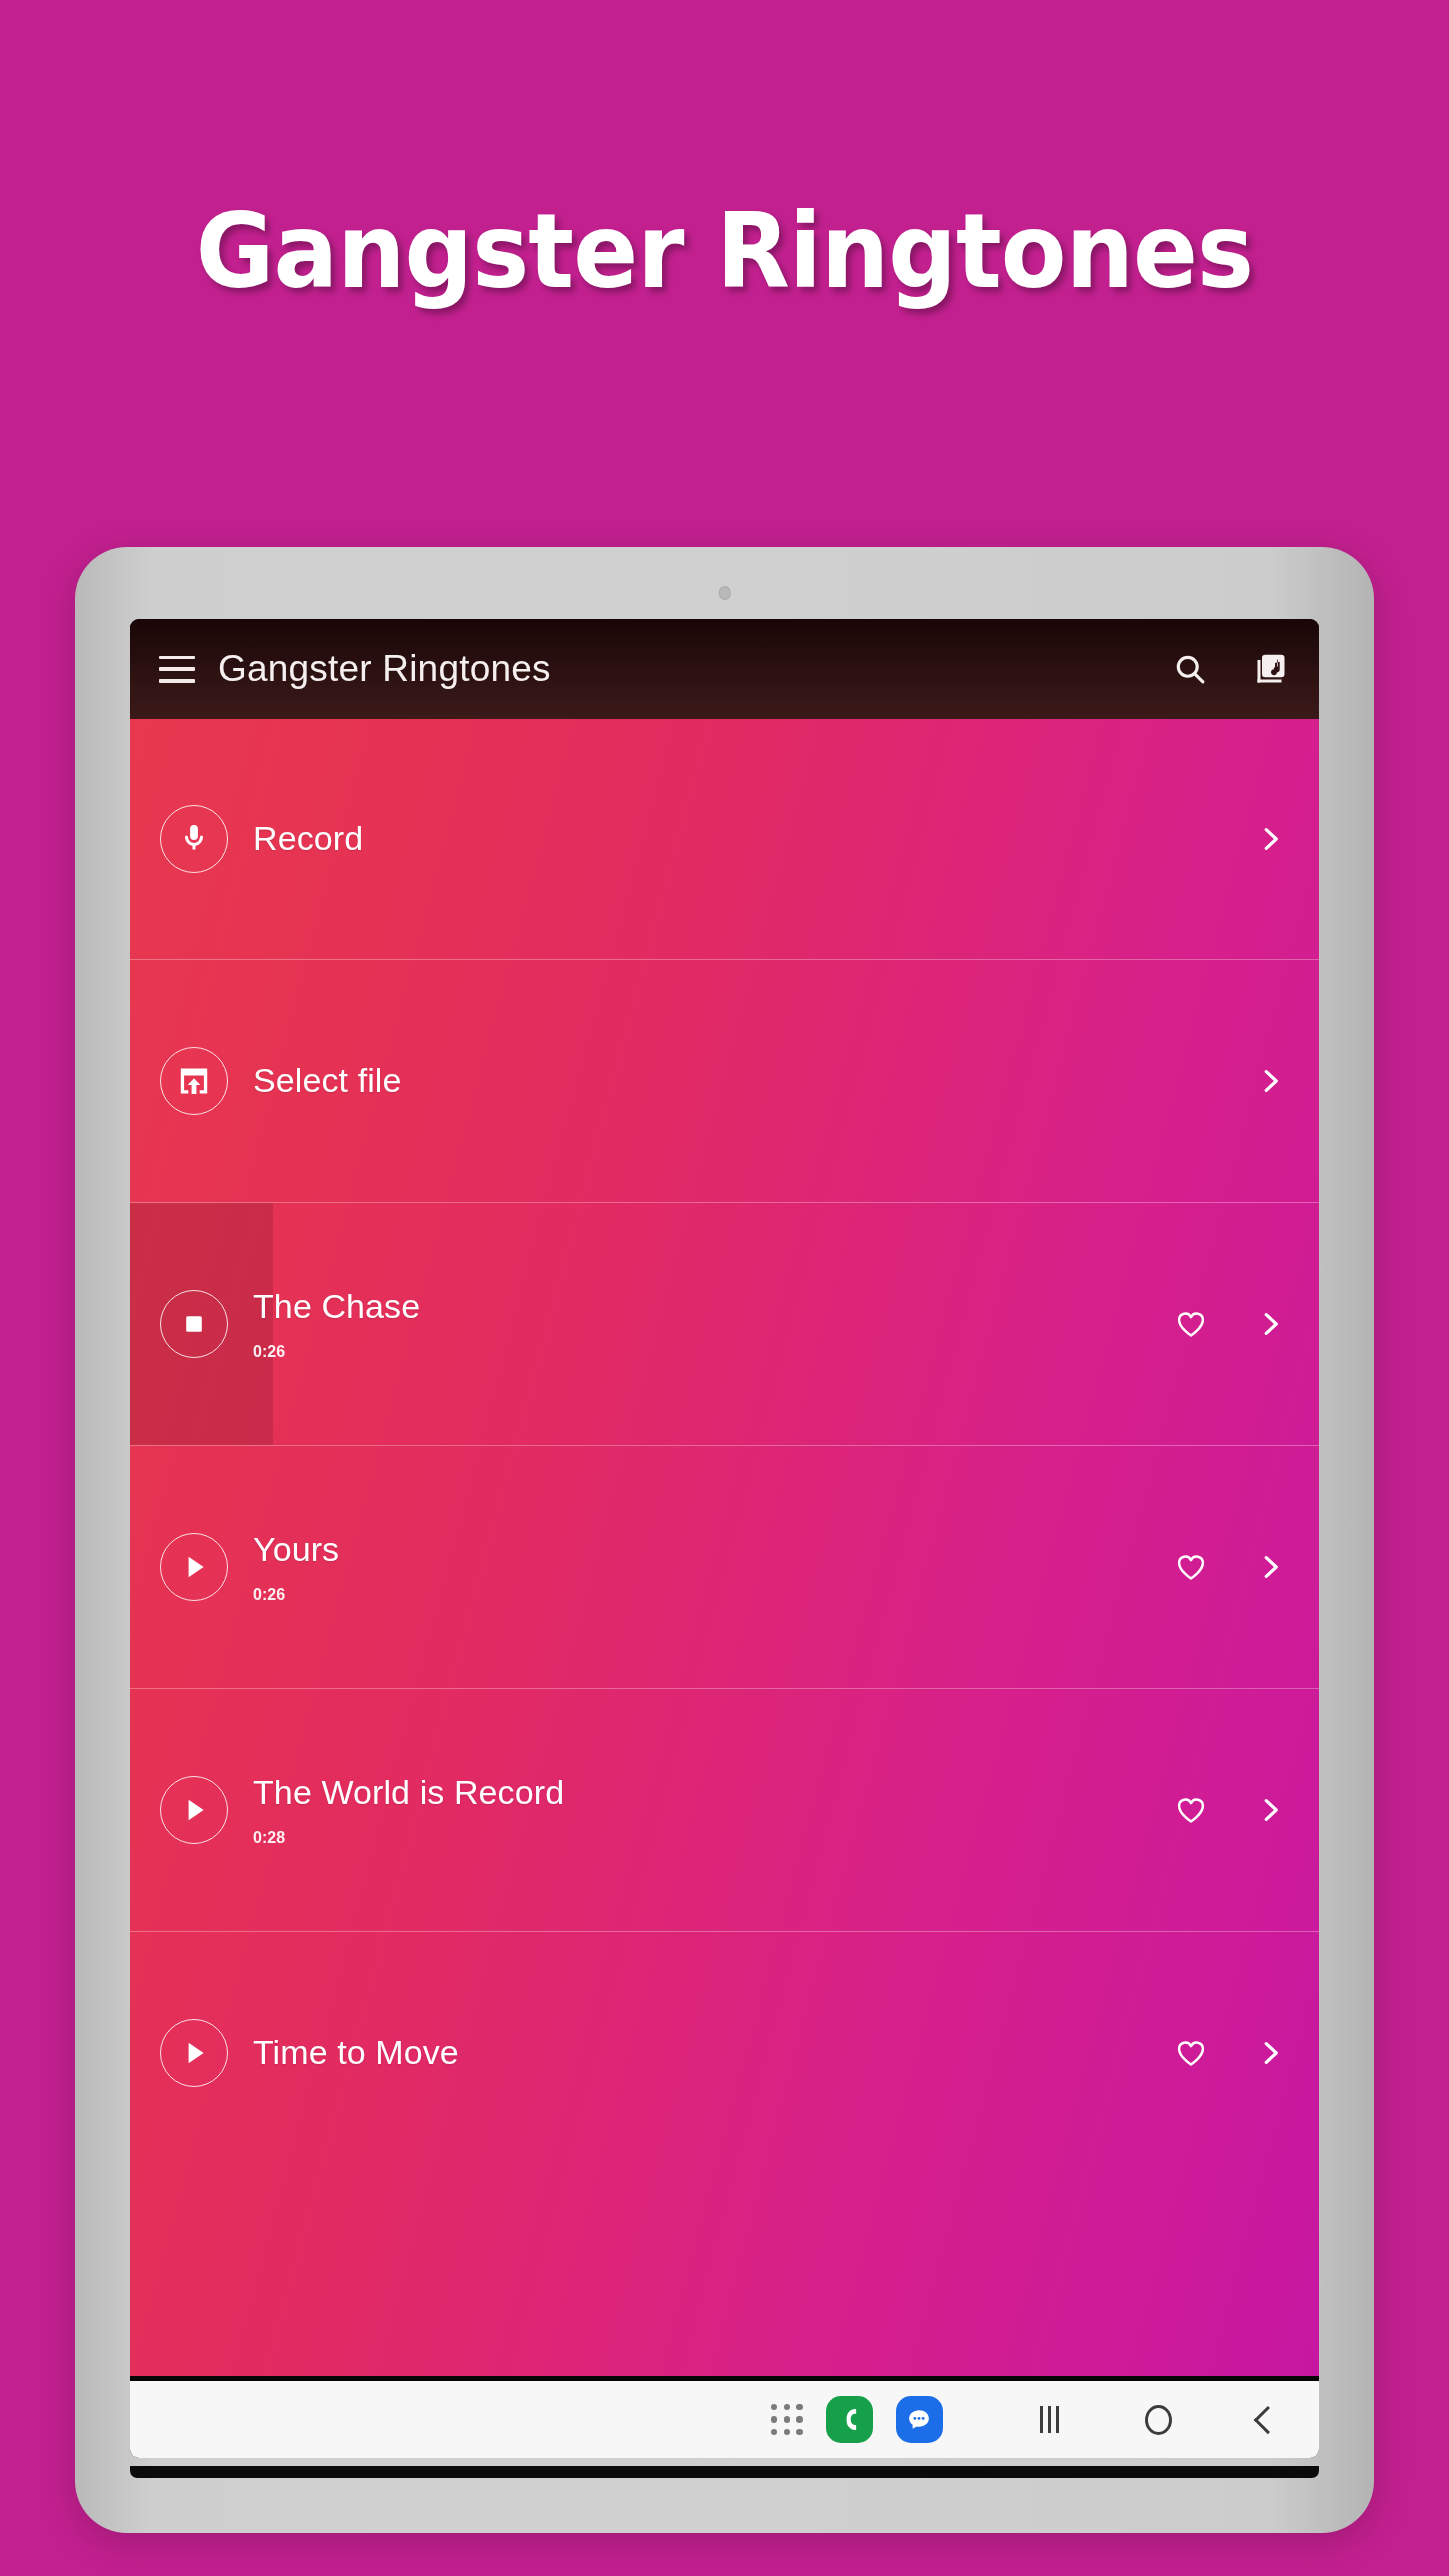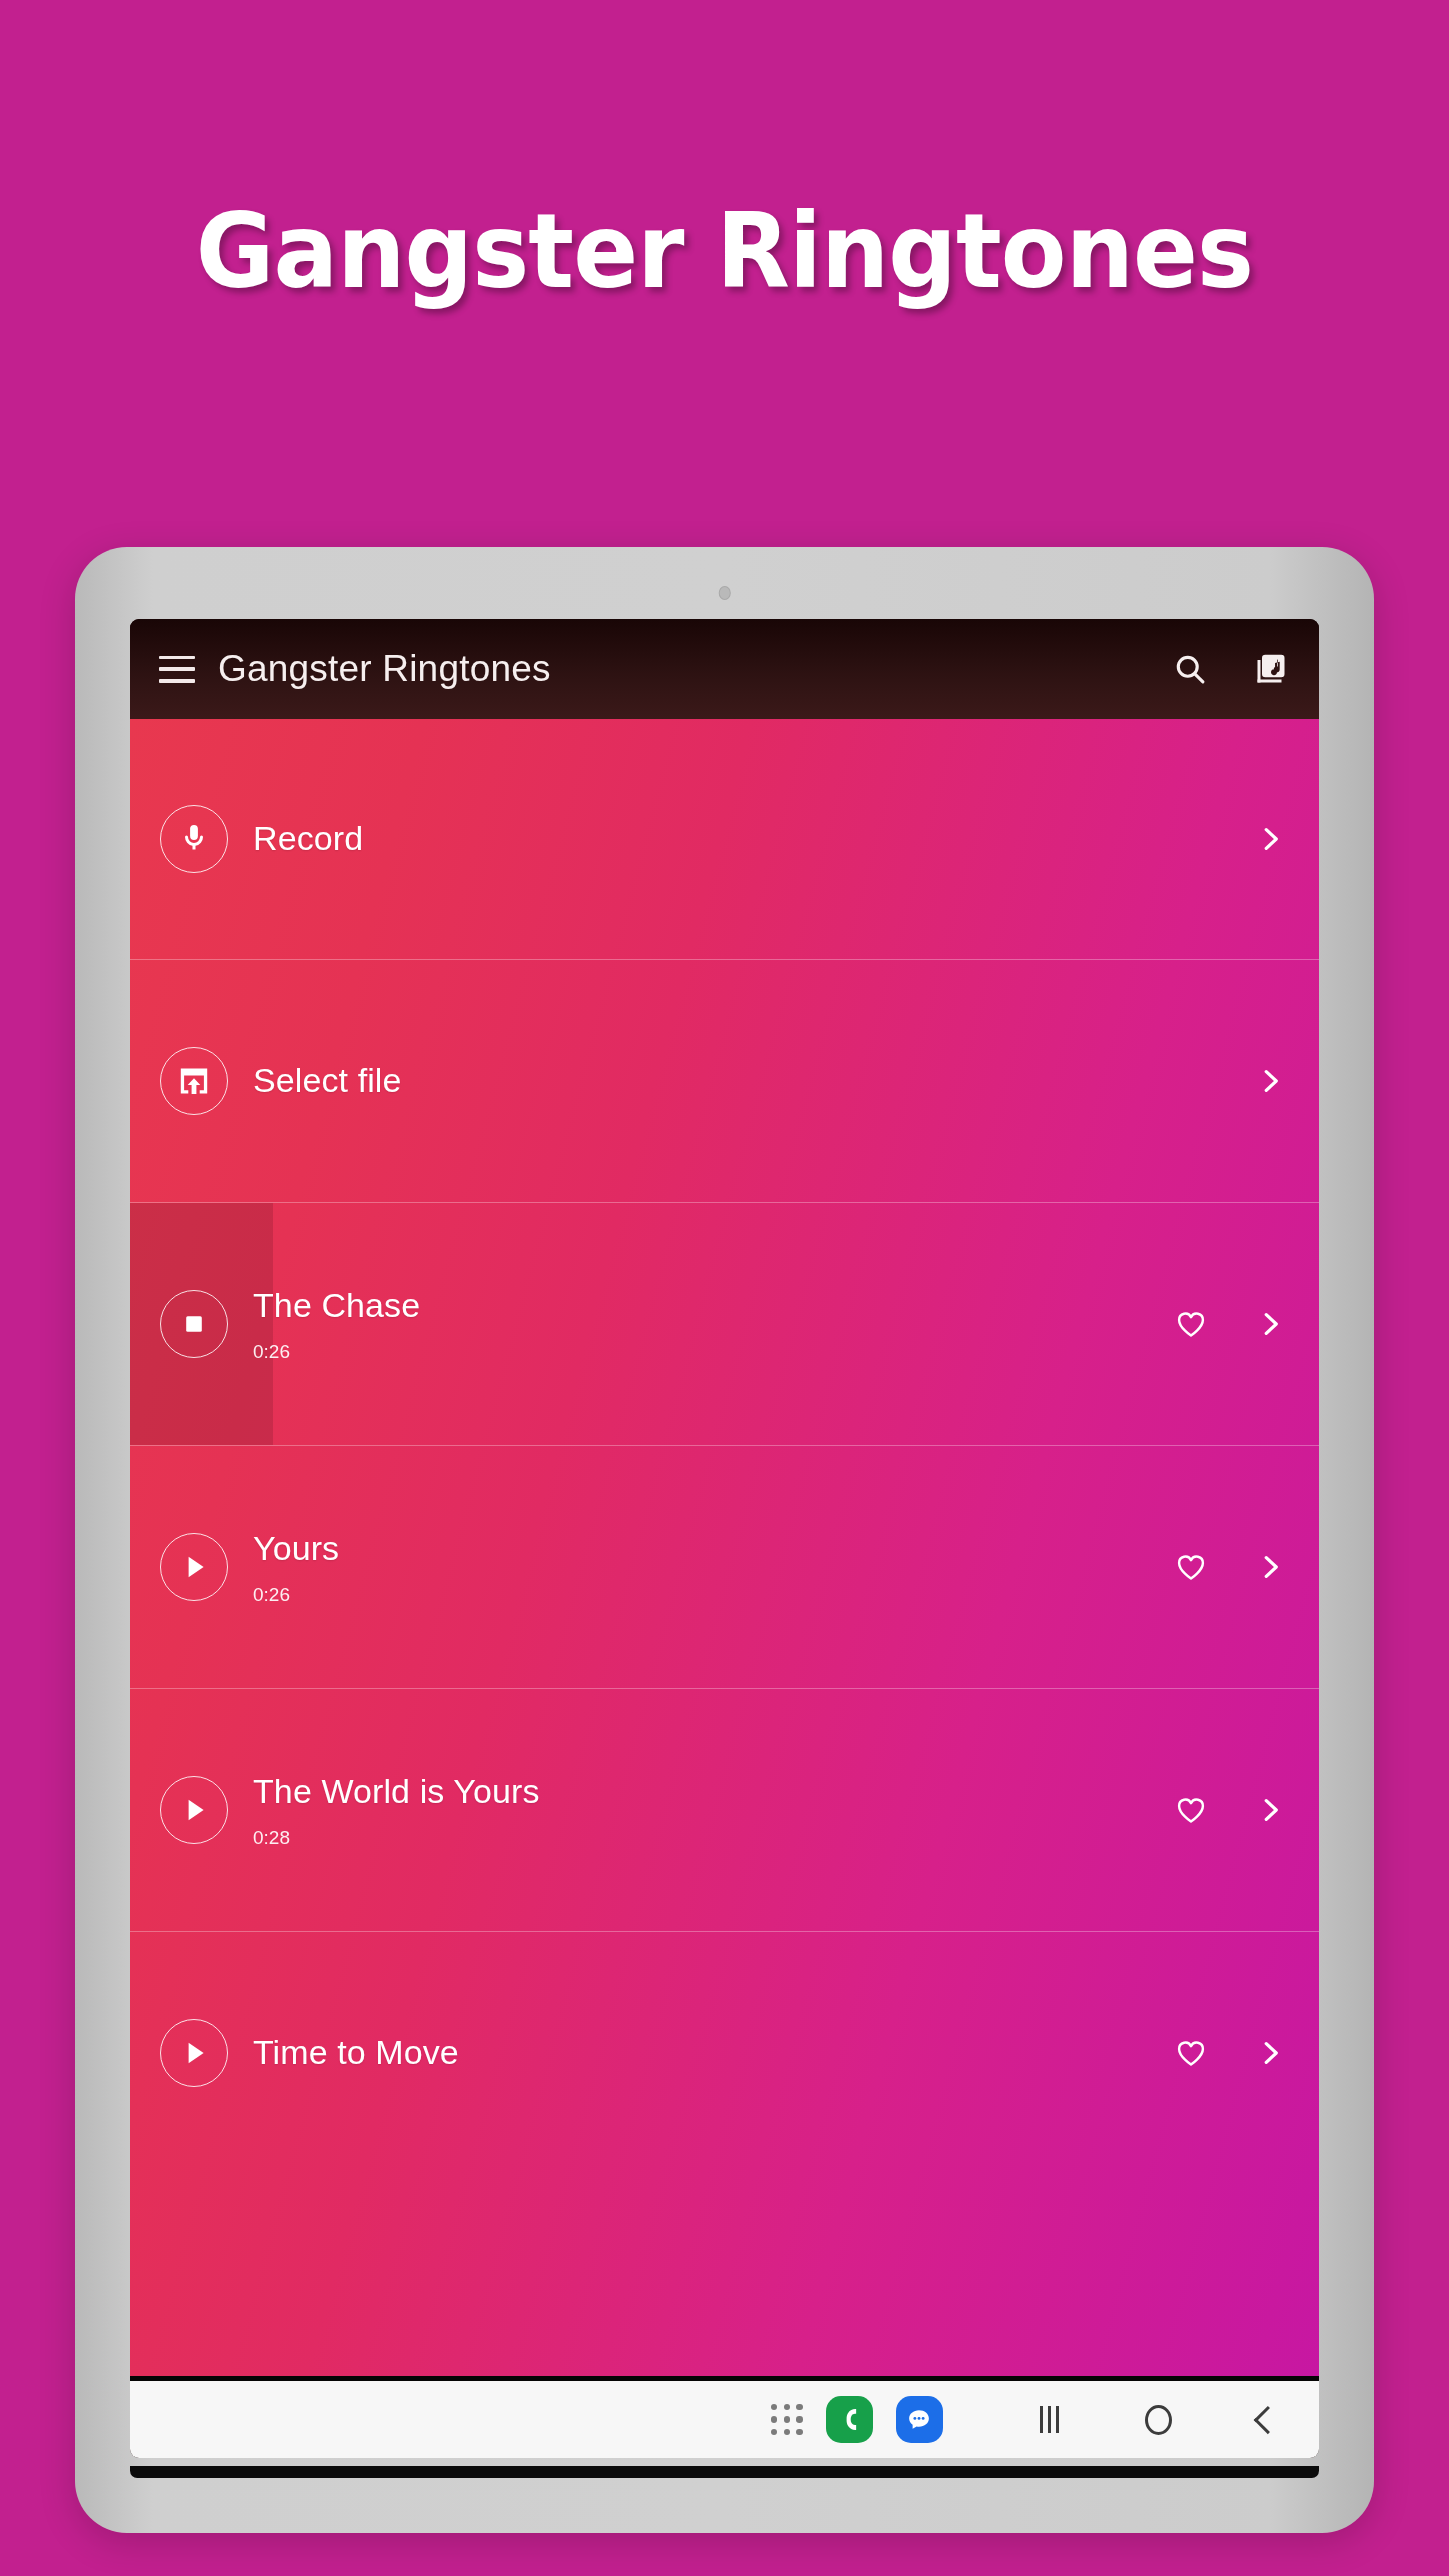--- a/index.html
+++ b/index.html
@@ -135,23 +135,24 @@
   .row-title {
     color:#ffffff;
     font-size: 34px;
     font-weight: 400;
     letter-spacing: 0.1px;
     line-height: 1.15;
     text-shadow: 0 0.9px 1.8px rgba(0,0,0,0.12);
   }
   .row-dur {
     color:rgba(255,255,255,0.92);
-    font-size: 19px;
+    font-size: 16px;
     margin-top: 17px;
     line-height:1.1;
+    font-weight:bold;
   }
   .row-actions {
     display:flex;
     align-items:center;
     gap: 47px;
     position:relative;
     z-index:2;
   }
   .row-actions svg { display:block; }
   .row.nav-only .row-actions { gap:0; }
@@ -339,21 +340,21 @@
         </div>
       </div>
 
       <div class="row" style="height:243px">
         <div class="circle-btn">
           <svg width="36" height="36" viewBox="0 0 24 24" fill="#ffffff">
             <path d="M8.4 5.2l10 6.8-10 6.8z"></path>
           </svg>
         </div>
         <div class="row-text">
-          <div class="row-title">The World is Yours</div>
+          <div class="row-title">The World is Record</div>
           <div class="row-dur">0:28</div>
         </div>
         <div class="row-actions">
           <span>
             <svg width="34" height="34" viewBox="0 0 24 24" fill="none" stroke="#ffffff" stroke-width="1.7" stroke-linejoin="round">
               <path d="M12 20.2S3.6 14.6 3.6 9.1A4.4 4.4 0 0 1 12 7.2a4.4 4.4 0 0 1 8.4 1.9c0 5.5-8.4 11.1-8.4 11.1z"></path>
             </svg>
           </span>
           <span>
             <svg width="30" height="30" viewBox="0 0 24 24" fill="none" stroke="#ffffff" stroke-width="2.6" stroke-linecap="round" stroke-linejoin="round">

